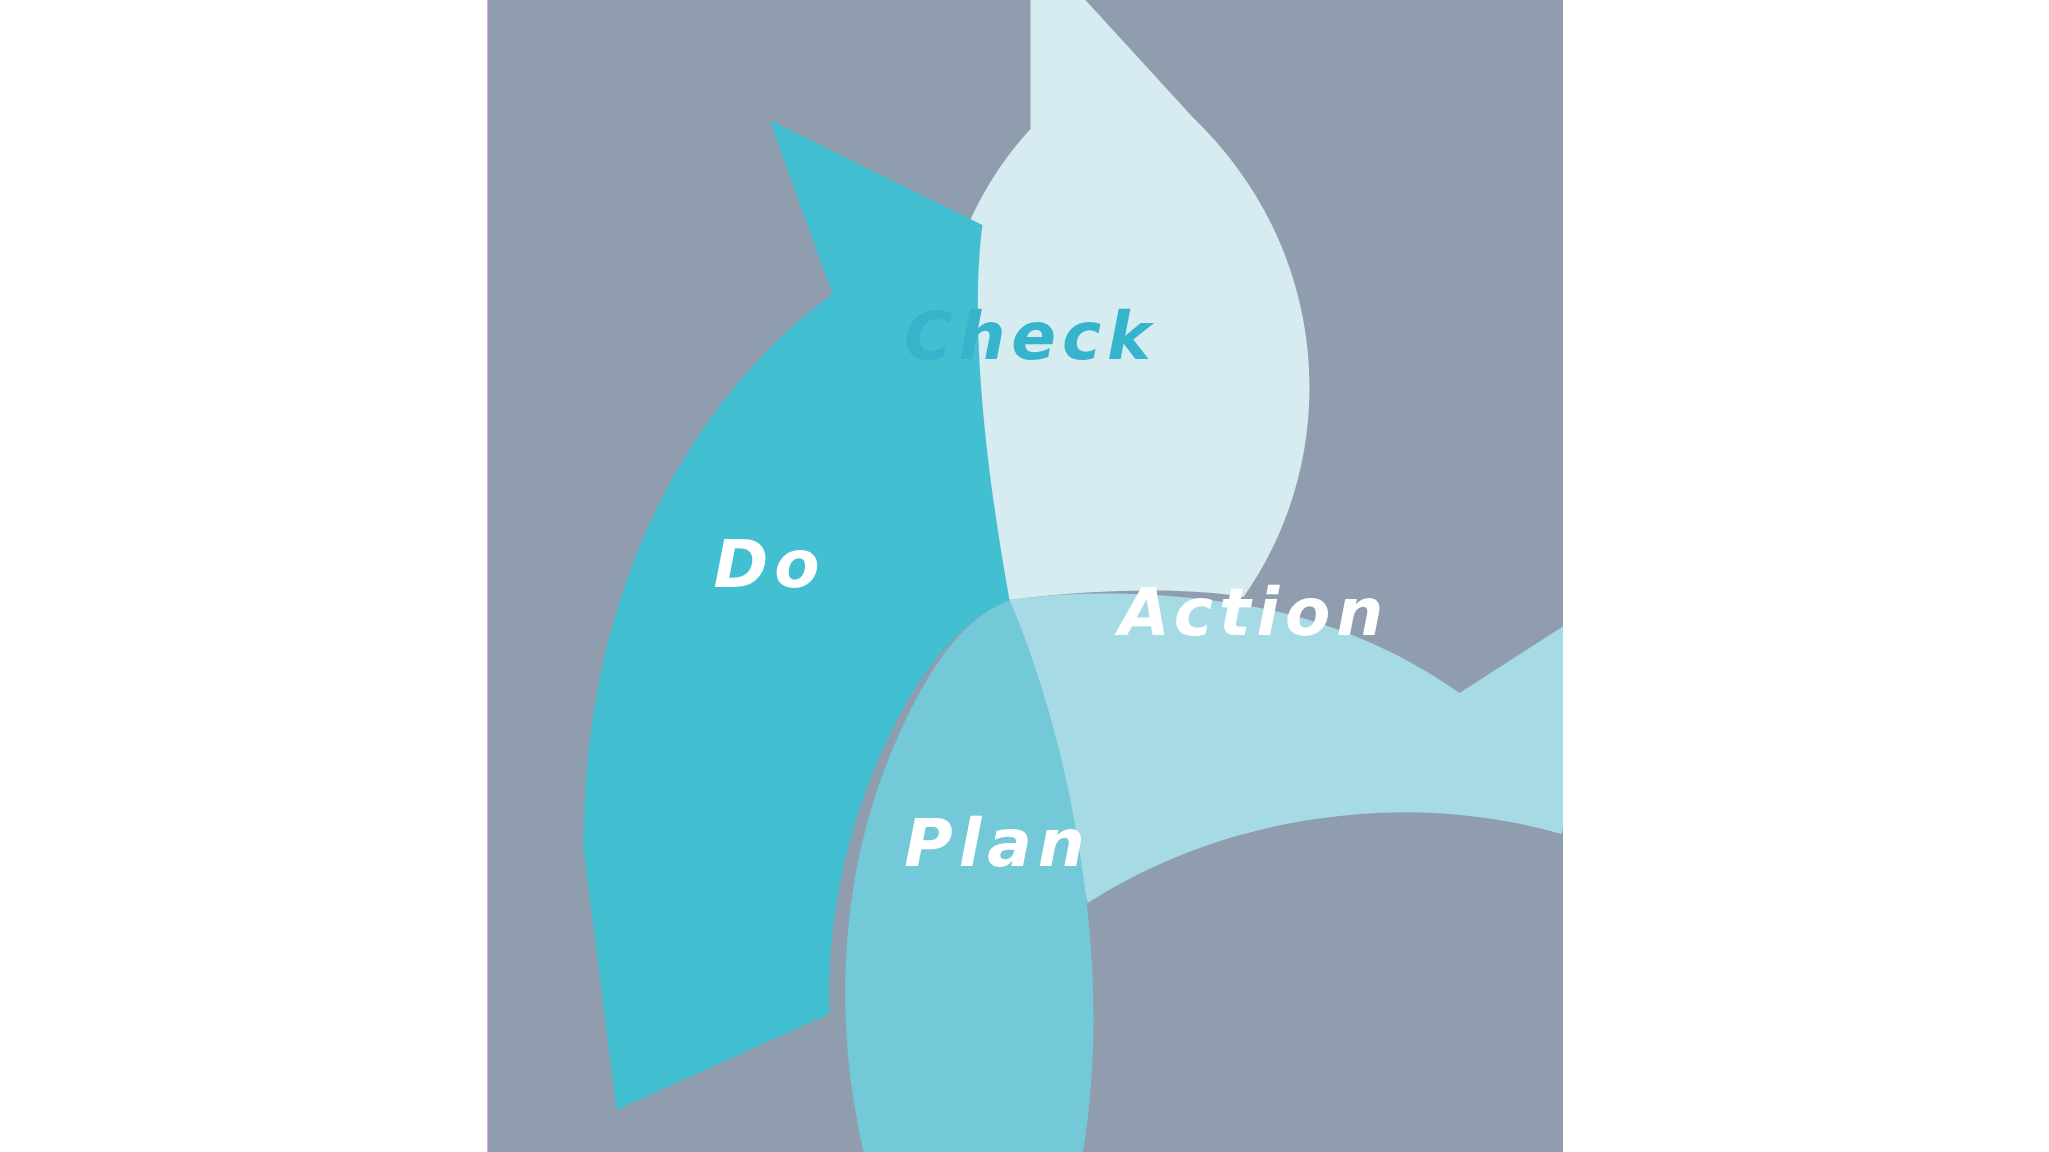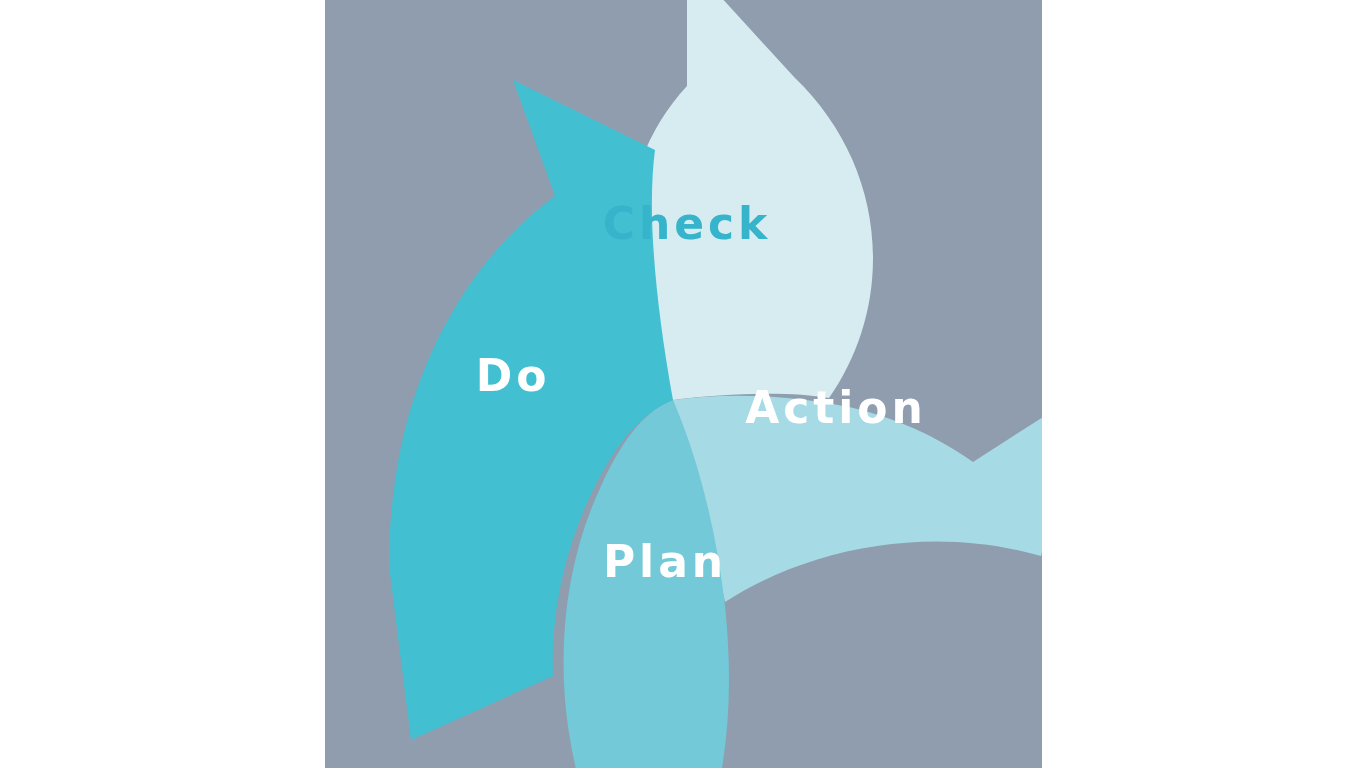--- a/index.html
+++ b/index.html
@@ -36,21 +36,21 @@
     letter-spacing: 0.09em;
     dominant-baseline: middle;
     text-anchor: middle;
   }
 </style>
 </head>
 <body>
 
 <div id="stage" style="background: rgb(255, 255, 255);">
 
-  <div id="figure" style="background: #d946ef;">
+  <div id="figure" style="background: #d946ef; font-style: italic;">
     <svg viewBox="0 0 717 768" xmlns="http://www.w3.org/2000/svg">
 
       <rect x="0" y="0" width="717" height="768" id="bg" fill="#8f9dae"></rect>
 
       <path id="seg-check" d="M 348 400
            C 318 352 300 300 300 250
            C 300 186 323 128 362 86
            L 362 -40
            L 470 78
            C 520 126 548 190 548 258

